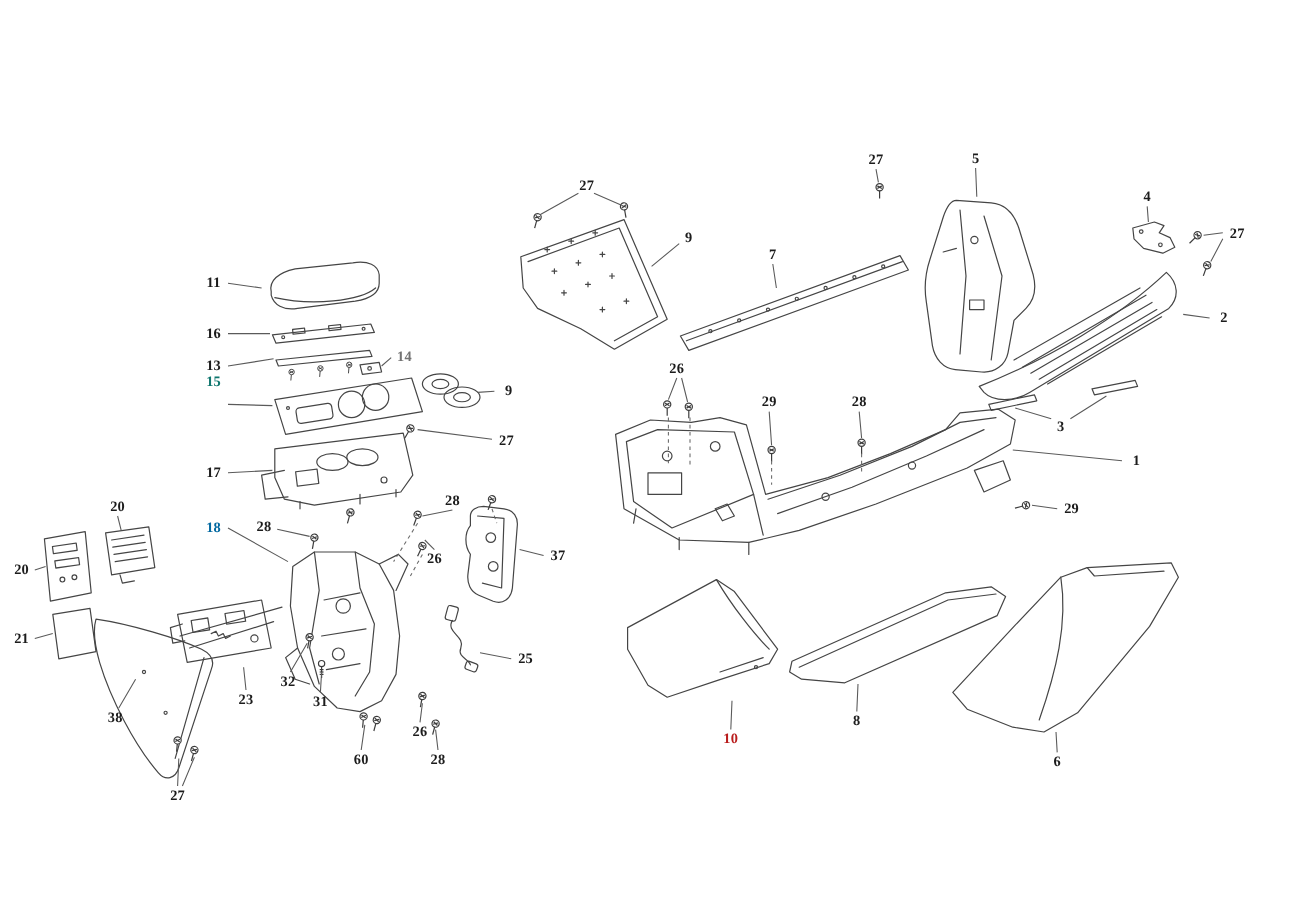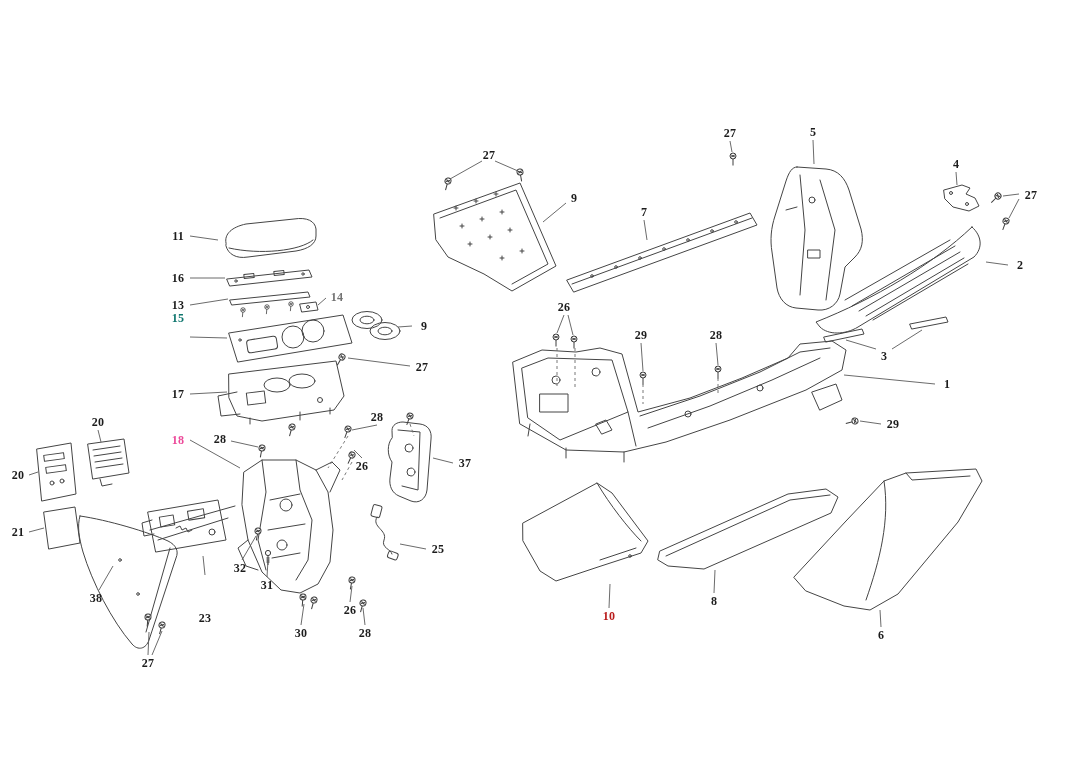--- a/index.html
+++ b/index.html
@@ -285,33 +285,33 @@
   <div class="callout-layer">
       <div class="callout" style="left: 178px; top: 236px; color: rgb(28, 28, 28);">11</div>
       <div class="callout" style="left: 178px; top: 278px; color: rgb(28, 28, 28);">16</div>
       <div class="callout" style="left: 178px; top: 305px; color: rgb(28, 28, 28);">13</div>
       <div class="callout" style="left: 337px; top: 297px; color: #737373;">14</div>
       <div class="callout" style="left: 424px; top: 326px; color: rgb(28, 28, 28);">9</div>
       <div class="callout" style="left: 178px; top: 318px; color: #0f766e;">15</div>
       <div class="callout" style="left: 422px; top: 367px; color: rgb(28, 28, 28);">27</div>
       <div class="callout" style="left: 178px; top: 394px; color: rgb(28, 28, 28);">17</div>
       <div class="callout" style="left: 98px; top: 422px; color: rgb(28, 28, 28);">20</div>
-      <div class="callout" style="left: 178px; top: 440px; color: #ec4899; text-align: right;">18</div>
+      <div class="callout" style="left: 178px; top: 440px; color: #0369a1; text-align: right;">18</div>
       <div class="callout" style="left: 220px; top: 439px; color: rgb(28, 28, 28);">28</div>
       <div class="callout" style="left: 377px; top: 417px; color: rgb(28, 28, 28);">28</div>
       <div class="callout" style="left: 362px; top: 466px; color: rgb(28, 28, 28);">26</div>
       <div class="callout" style="left: 465px; top: 463px; color: rgb(28, 28, 28);">37</div>
       <div class="callout" style="left: 18px; top: 475px; color: rgb(28, 28, 28);">20</div>
       <div class="callout" style="left: 18px; top: 532px; color: rgb(28, 28, 28);">21</div>
       <div class="callout" style="left: 438px; top: 549px; color: rgb(28, 28, 28);">25</div>
       <div class="callout" style="left: 240px; top: 568px; color: rgb(28, 28, 28);">32</div>
       <div class="callout" style="left: 267px; top: 585px; color: rgb(28, 28, 28);">31</div>
-      <div class="callout" style="left: 205px; top: 583px; color: rgb(28, 28, 28); margin-top: 35px;">23</div>
+      <div class="callout" style="left: 205px; top: 583px; color: rgb(28, 28, 28);">23</div>
       <div class="callout" style="left: 96px; top: 598px; color: rgb(28, 28, 28);">38</div>
-      <div class="callout" style="left: 301px; top: 633px; color: rgb(28, 28, 28);">30</div>
+      <div class="callout" style="left: 301px; top: 633px; color: rgb(28, 28, 28);">60</div>
       <div class="callout" style="left: 350px; top: 610px; color: rgb(28, 28, 28);">26</div>
       <div class="callout" style="left: 365px; top: 633px; color: rgb(28, 28, 28);">28</div>
       <div class="callout" style="left: 148px; top: 663px; color: rgb(28, 28, 28);">27</div>
       <div class="callout" style="left: 489px; top: 155px; color: rgb(28, 28, 28);">27</div>
       <div class="callout" style="left: 574px; top: 198px; color: rgb(28, 28, 28);">9</div>
       <div class="callout" style="left: 644px; top: 212px; color: rgb(28, 28, 28);">7</div>
       <div class="callout" style="left: 730px; top: 133px; color: rgb(28, 28, 28);">27</div>
       <div class="callout" style="left: 813px; top: 132px; color: rgb(28, 28, 28);">5</div>
       <div class="callout" style="left: 956px; top: 164px; color: rgb(28, 28, 28);">4</div>
       <div class="callout" style="left: 1031px; top: 195px; color: rgb(28, 28, 28);">27</div>

